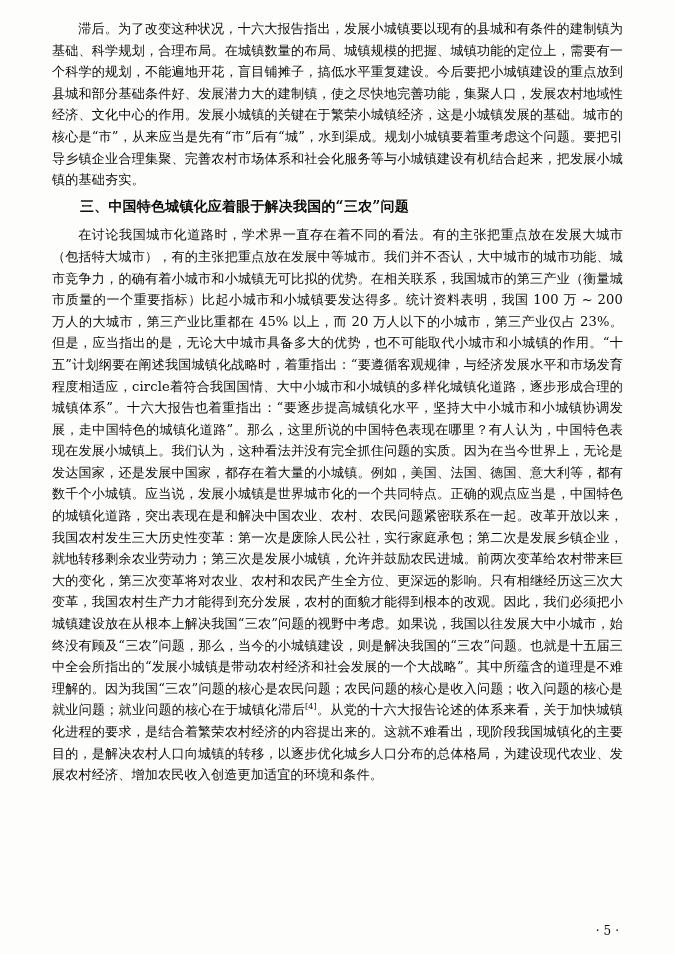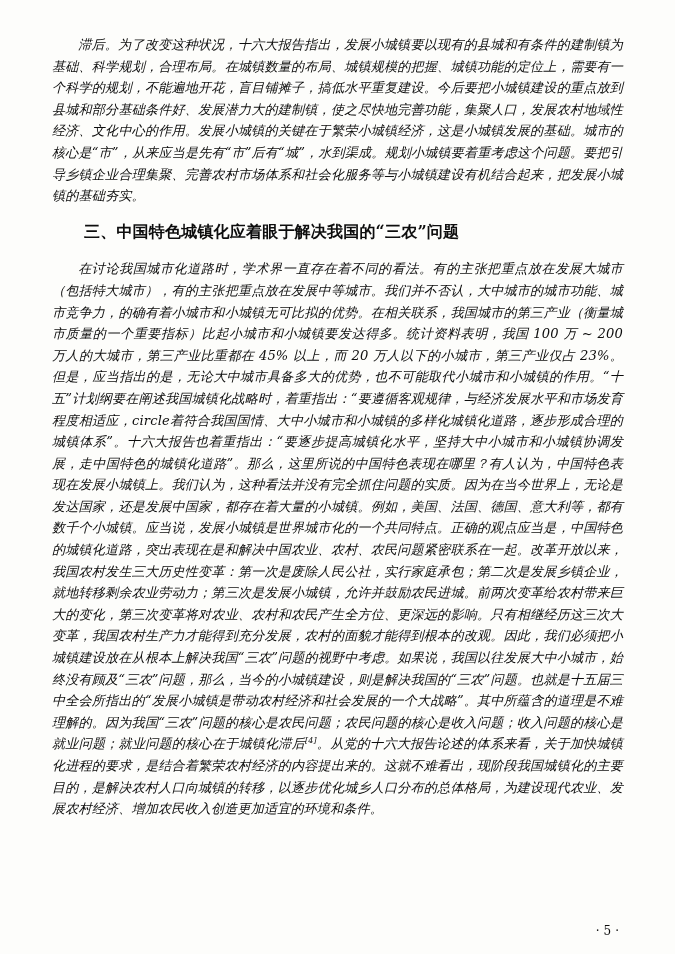--- a/index.html
+++ b/index.html
@@ -20,31 +20,30 @@
     box-sizing: border-box;
     padding: 18px 52px 10px 52px;
     background: #fdfdfb;
     overflow: hidden;
   }
   .para {
     font-size: 13.1px;
     line-height: 21.6px;
     text-align: justify;
     text-justify: inter-ideograph;
-    margin: 16px 0 0 0;
+    margin: 0 0 0 0;
     text-indent: 2em;
     letter-spacing: 0.15px;
-    font-style: italic;
   }
   .heading {
-    font-size: 16px;
+    font-size: 14px;
     line-height: 21.6px;
     font-weight: bold;
     text-indent: 2em;
-    margin: 14px 0 7px 0;
+    margin: 5px 0 7px 0;
     letter-spacing: 0.2px;
   }
   sup {
     font-size: 8px;
     vertical-align: super;
     line-height: 0;
   }
   .footer {
     position: absolute;
     right: 52px;

